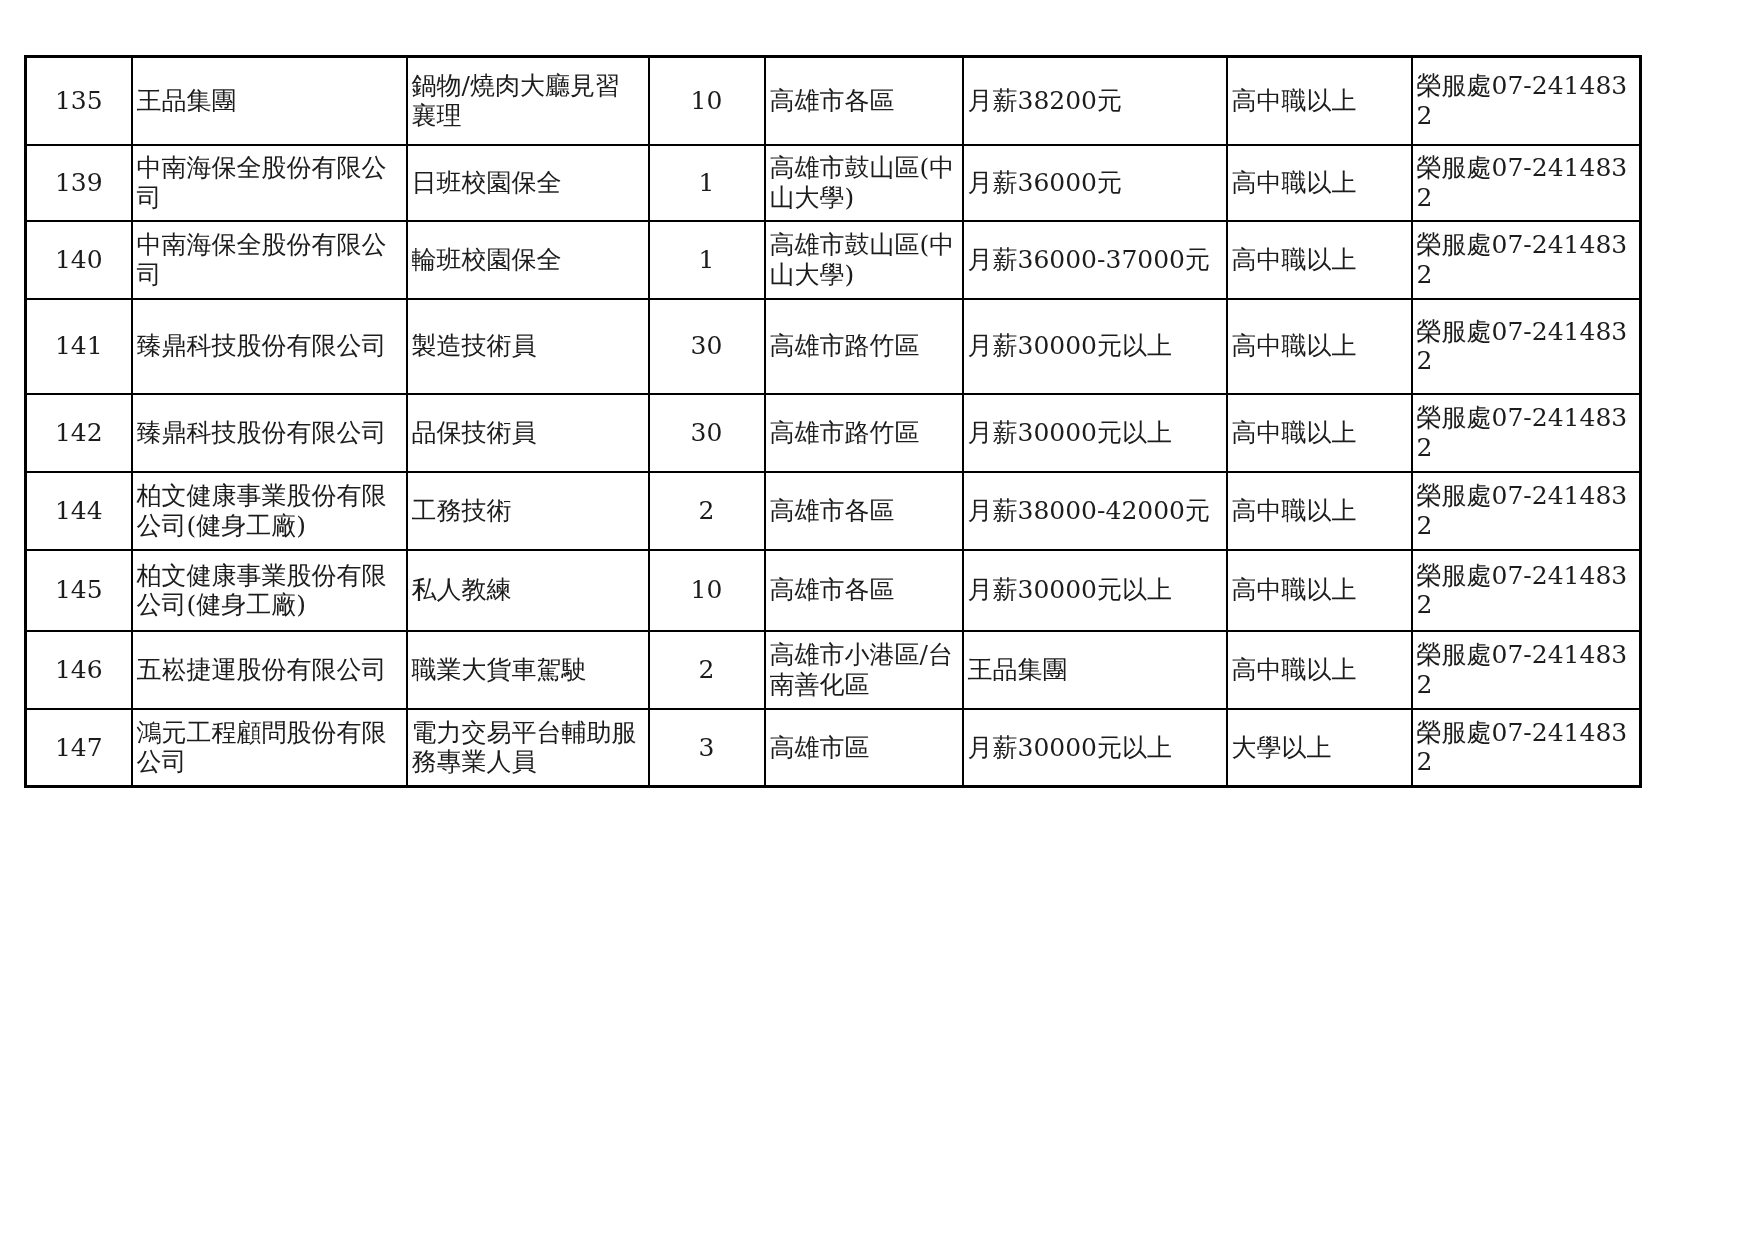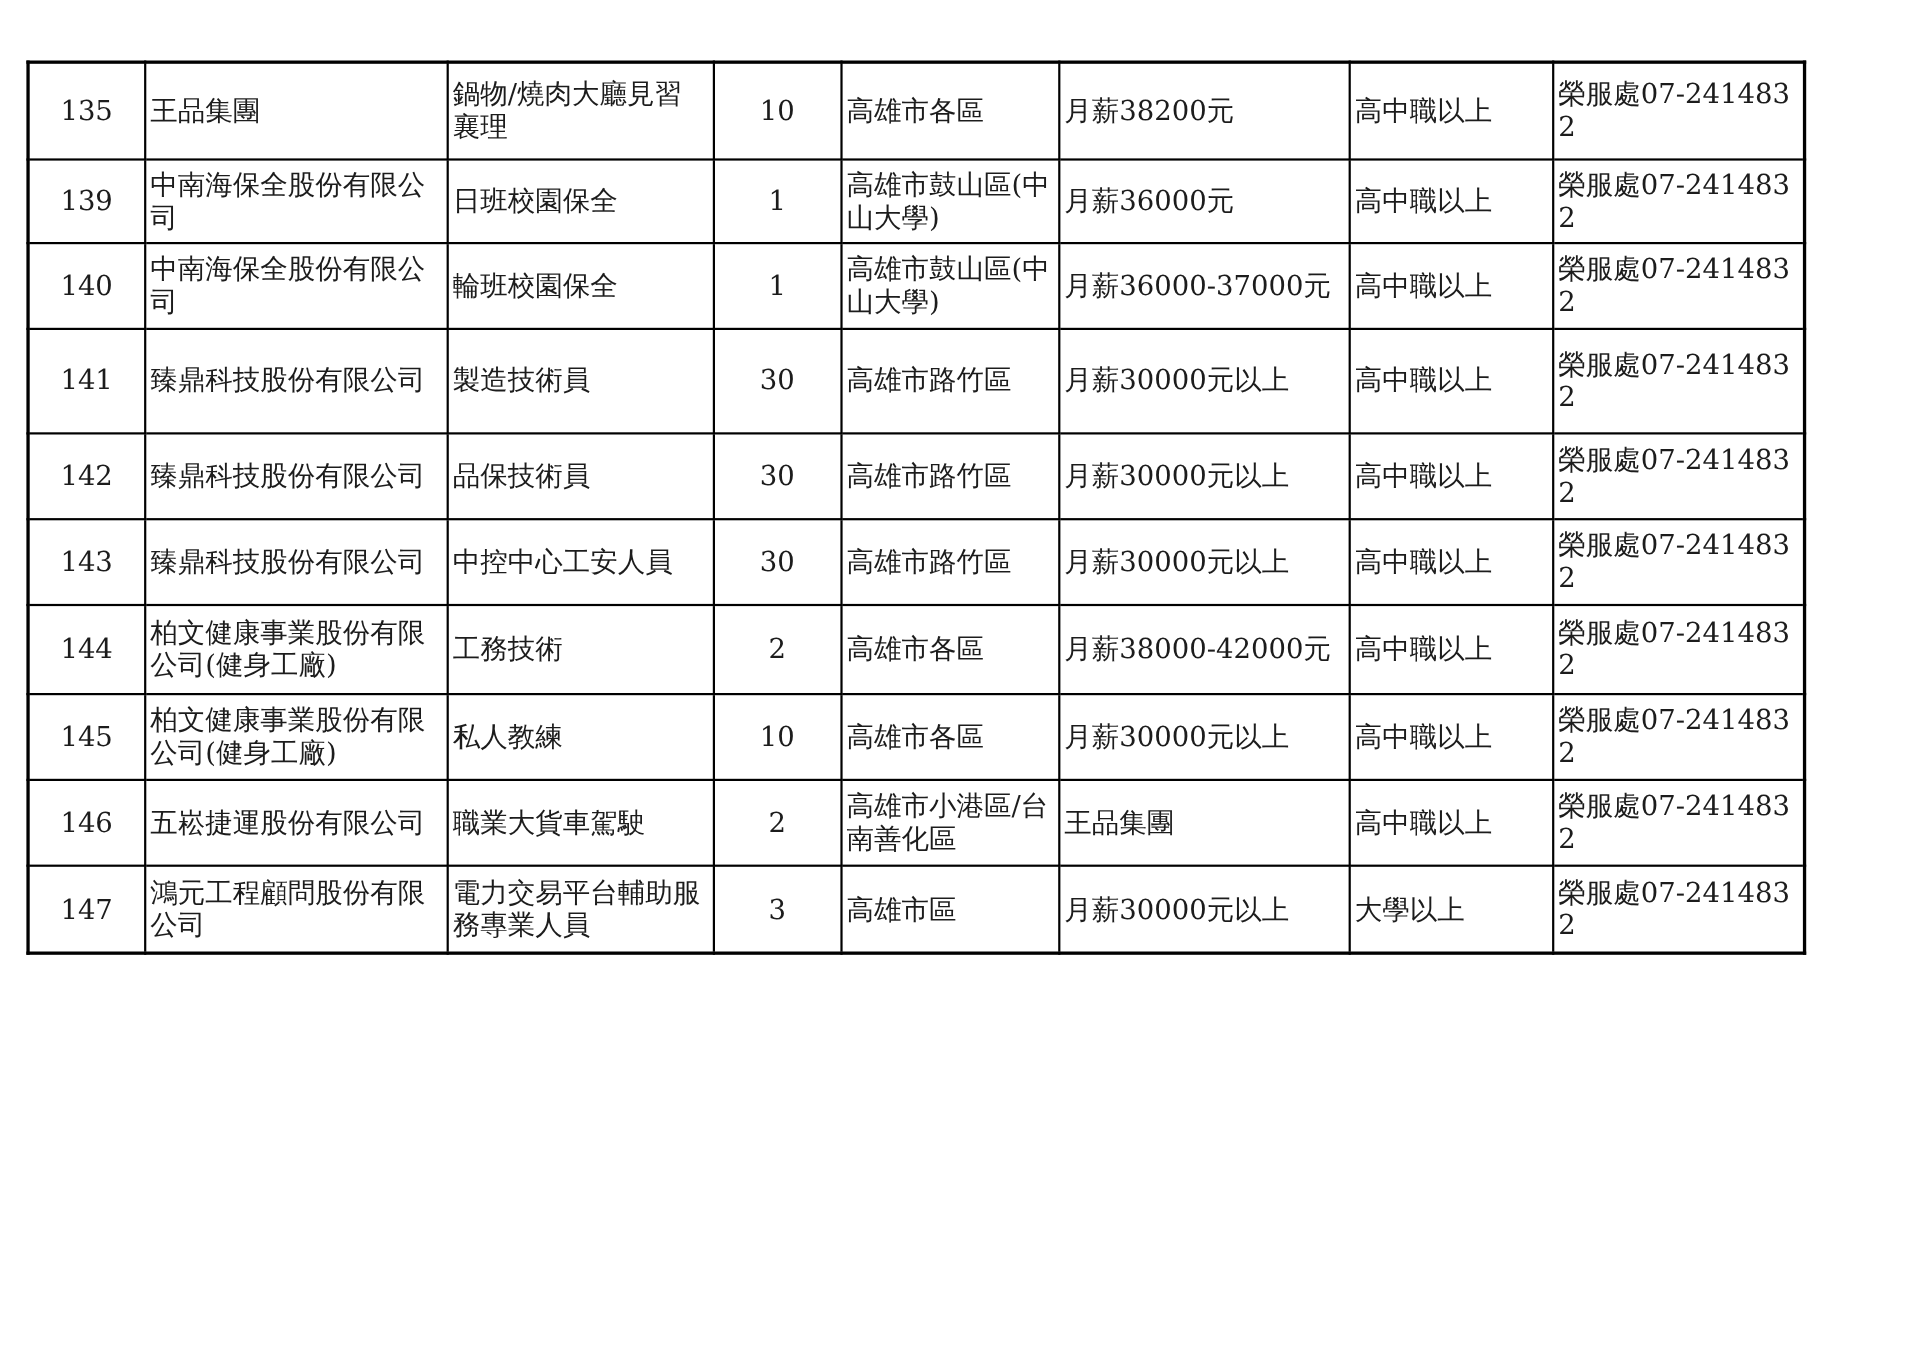--- a/index.html
+++ b/index.html
@@ -119,30 +119,20 @@
           <td class="c-no">142</td>
           <td class="c-company">臻鼎科技股份有限公司</td>
           <td class="c-job">品保技術員</td>
           <td class="c-openings">30</td>
           <td class="c-location">高雄市路竹區</td>
           <td class="c-salary">月薪30000元以上</td>
           <td class="c-education">高中職以上</td>
           <td class="c-contact">榮服處07-2414832</td>
         </tr>
         <tr>
-          <td class="c-no">143</td>
-          <td class="c-company">臻鼎科技股份有限公司</td>
-          <td class="c-job">中控中心工安人員</td>
-          <td class="c-openings">30</td>
-          <td class="c-location">高雄市路竹區</td>
-          <td class="c-salary">月薪30000元以上</td>
-          <td class="c-education">高中職以上</td>
-          <td class="c-contact">榮服處07-2414832</td>
-        </tr>
-        <tr>
           <td class="c-no">144</td>
           <td class="c-company">柏文健康事業股份有限公司(健身工廠)</td>
           <td class="c-job">工務技術</td>
           <td class="c-openings">2</td>
           <td class="c-location">高雄市各區</td>
           <td class="c-salary">月薪38000-42000元</td>
           <td class="c-education">高中職以上</td>
           <td class="c-contact">榮服處07-2414832</td>
         </tr>
         <tr>

